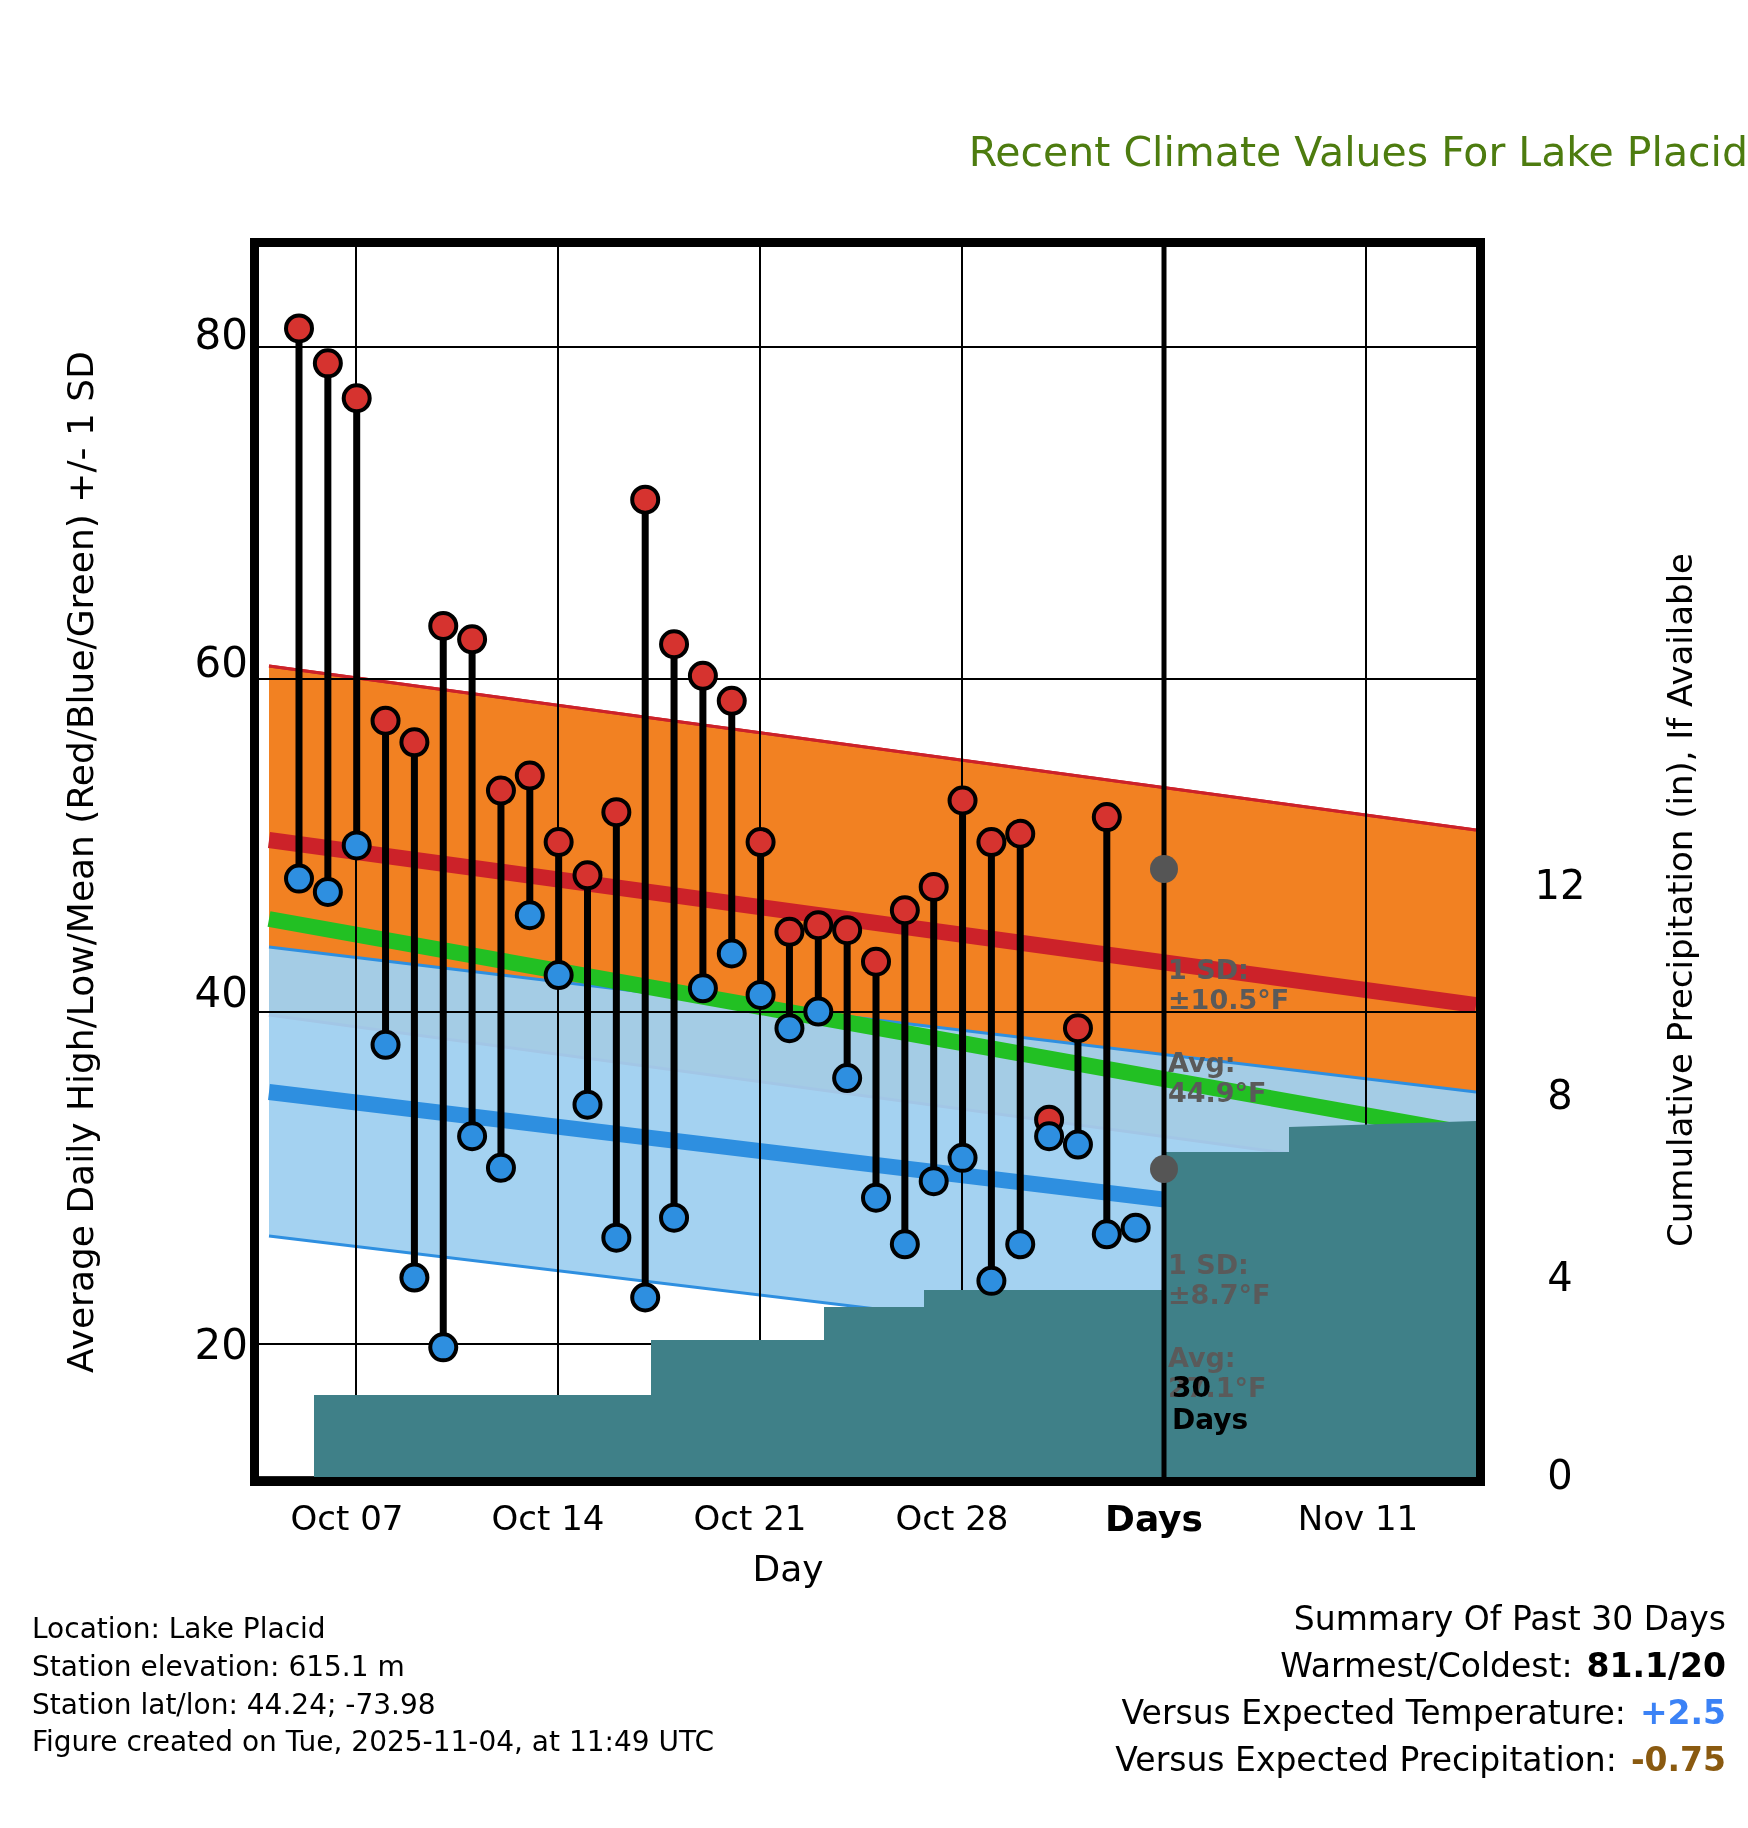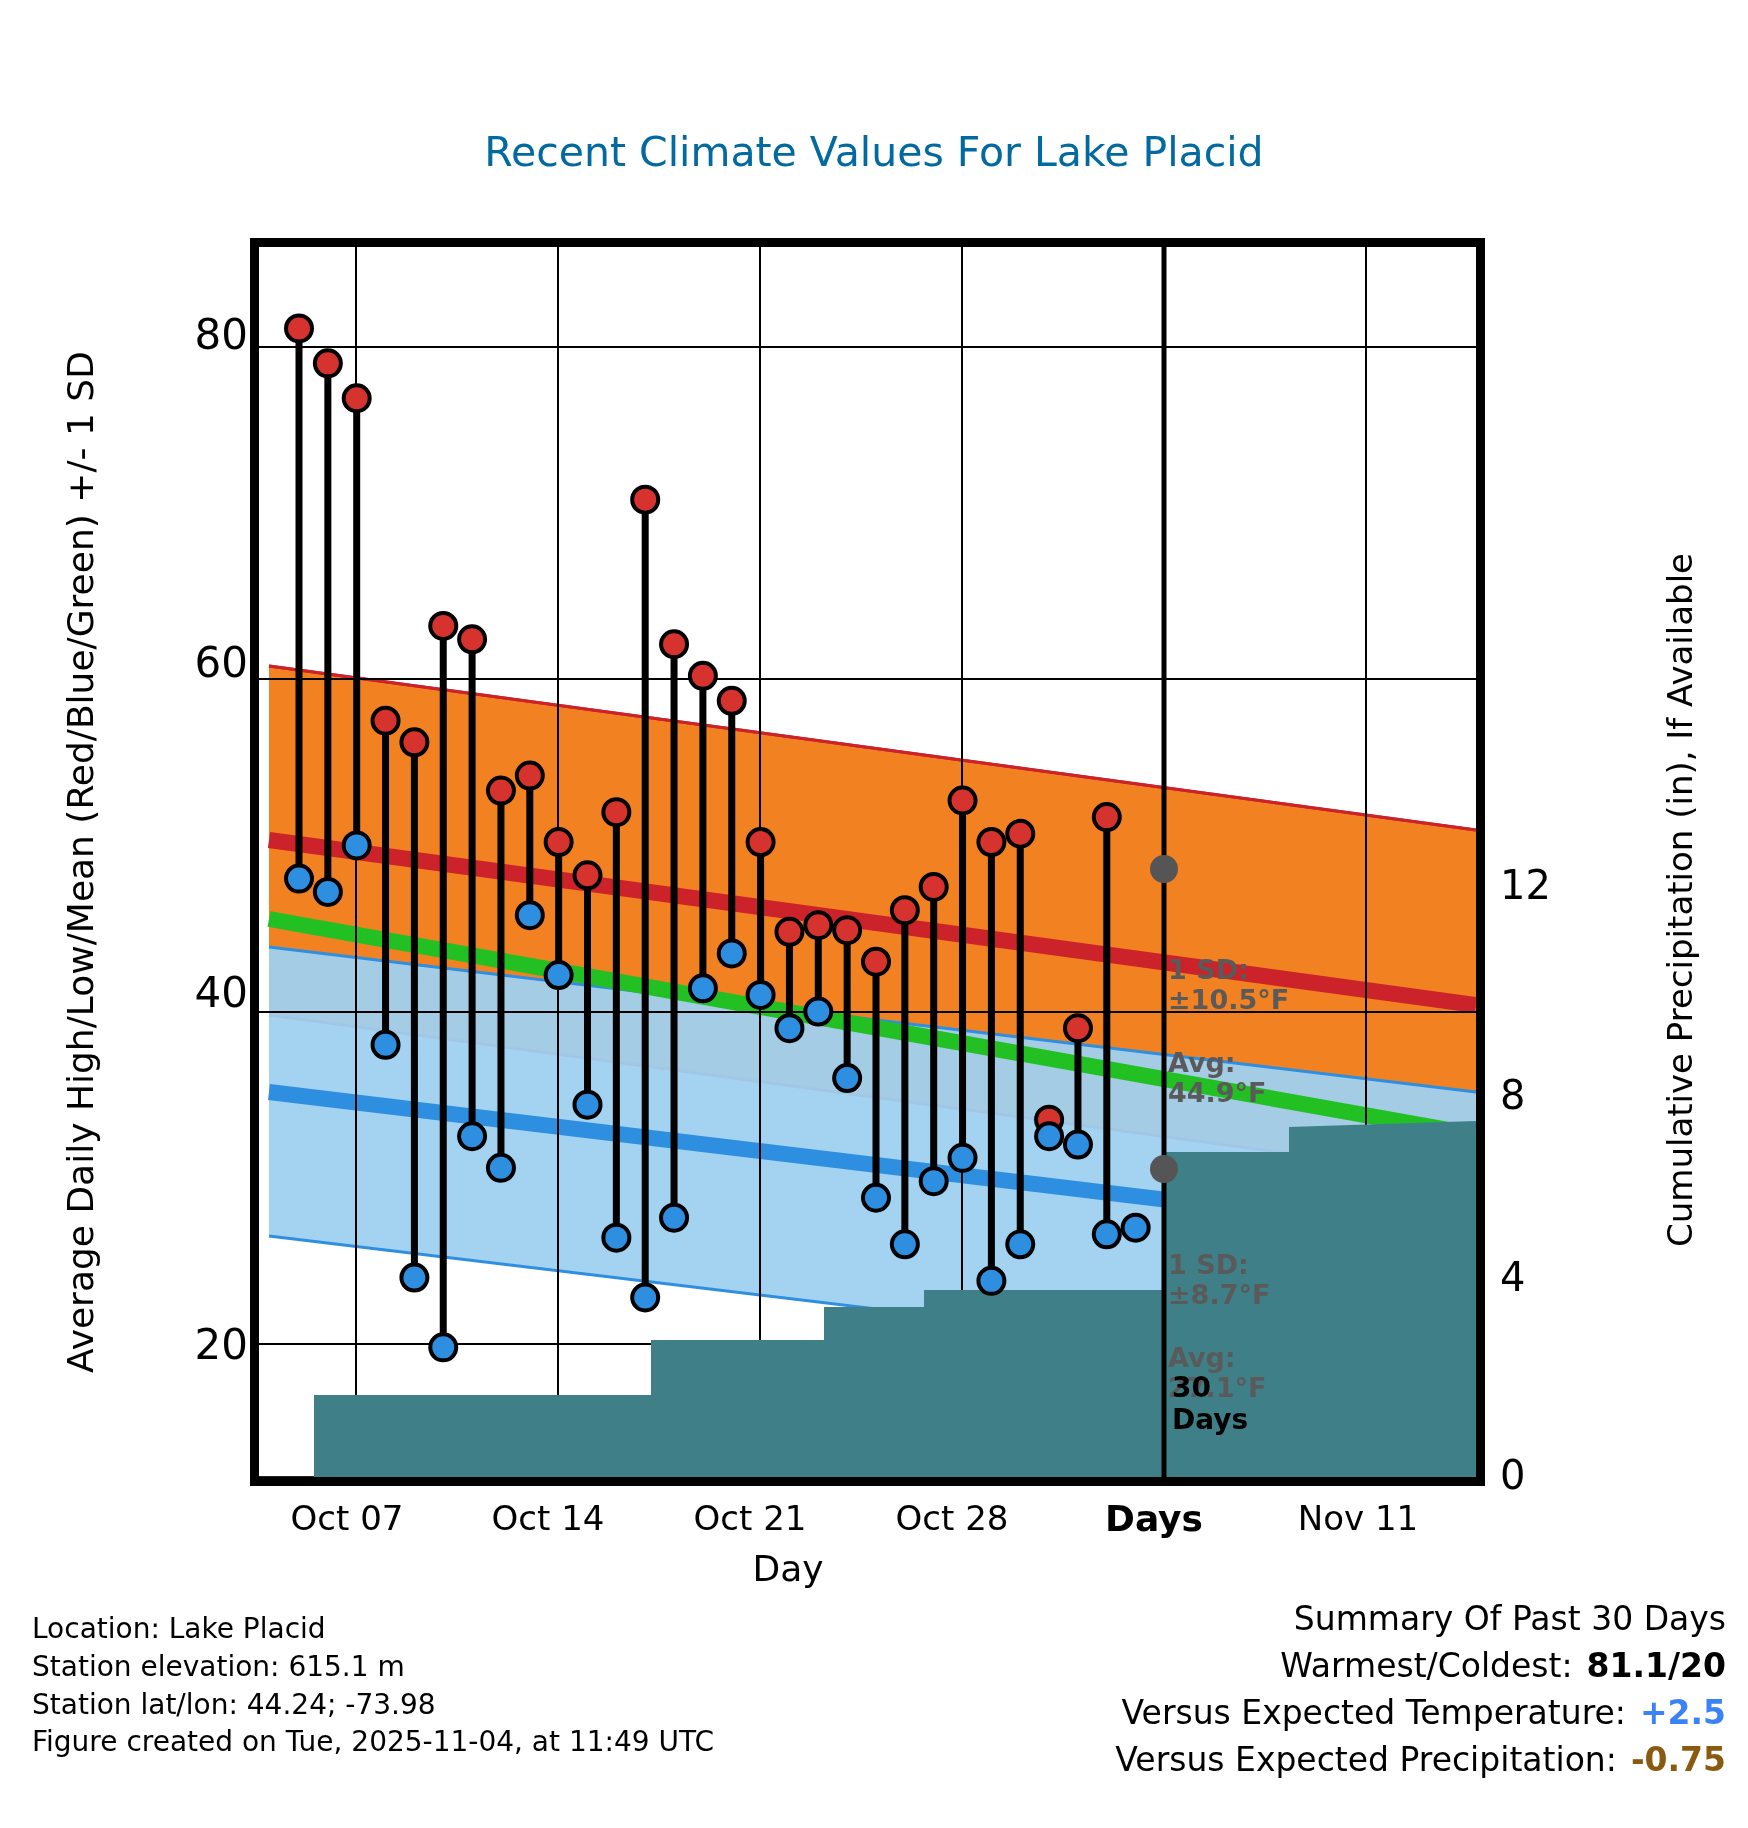--- a/index.html
+++ b/index.html
@@ -1,25 +1,25 @@
 <!DOCTYPE html>
 <html><head>
 <meta charset="utf-8">
 <style>
   html,body{margin:0;padding:0;background:#ffffff;}
   body{width:1748px;height:1828px;font-family:"DejaVu Sans",sans-serif;color:#000;position:relative;overflow:hidden;}
-  .title{position:absolute;left:0;top:128px;width:1748px;text-align:center;font-size:41px;color:#0369a1;}
+  .title{position:absolute;left:0;top:128px;width:1748px;text-align:right;font-size:41px;color:#4d7c0f;}
   
   #plot{position:absolute;left:250px;top:238px;width:1235px;height:1248px;border:9px solid #000;background:#fff;box-sizing:border-box;}
   #inner{position:absolute;inset:0;overflow:hidden;}
   svg.layer{position:absolute;left:0;top:0;}
   .ylab-text{position:absolute;left:60px;top:238px;width:1248px;text-align:center;font-size:36px;color:#000;transform-origin:left top;transform:rotate(-90deg) translate(-1248px,0);}
   .yright-text{position:absolute;left:1660px;top:440px;width:920px;text-align:center;font-size:34px;color:#000;transform-origin:left top;transform:rotate(-90deg) translate(-920px,0);}
   .ytick{position:absolute;right:1500px;font-size:42px;color:#000;text-align:right;width:120px;}
-  .ytick2{position:absolute;left:1500px;font-size:40px;color:#000;text-align:left;width:120px;}
+  .ytick2{position:absolute;left:1500px;font-size:40px;color:#000;text-align:center;width:120px;}
   .xtick{position:absolute;top:1498px;font-size:34px;color:#000;text-align:center;width:220px;}
   .xtick.bold{font-weight:bold;font-size:36px;}
   .xlabel{position:absolute;left:0;top:1548px;width:1676px;text-align:center;font-size:36px;}
   .xlabel span{display:inline-block;margin-left:-100px;}
   .ann{position:absolute;font-size:27px;font-weight:bold;color:#5a5a5a;line-height:1.12;}
   .ann-days{position:absolute;font-size:28px;font-weight:bold;color:#000;line-height:1.15;}
   .footL{position:absolute;left:32px;top:1610px;font-size:28px;line-height:1.35;color:#000;}
   .footR{position:absolute;right:22px;top:1596px;font-size:33px;line-height:1.42;color:#000;text-align:right;}
   .footR .row{white-space:nowrap;}
   .val{font-weight:bold;margin-left:14px;}

